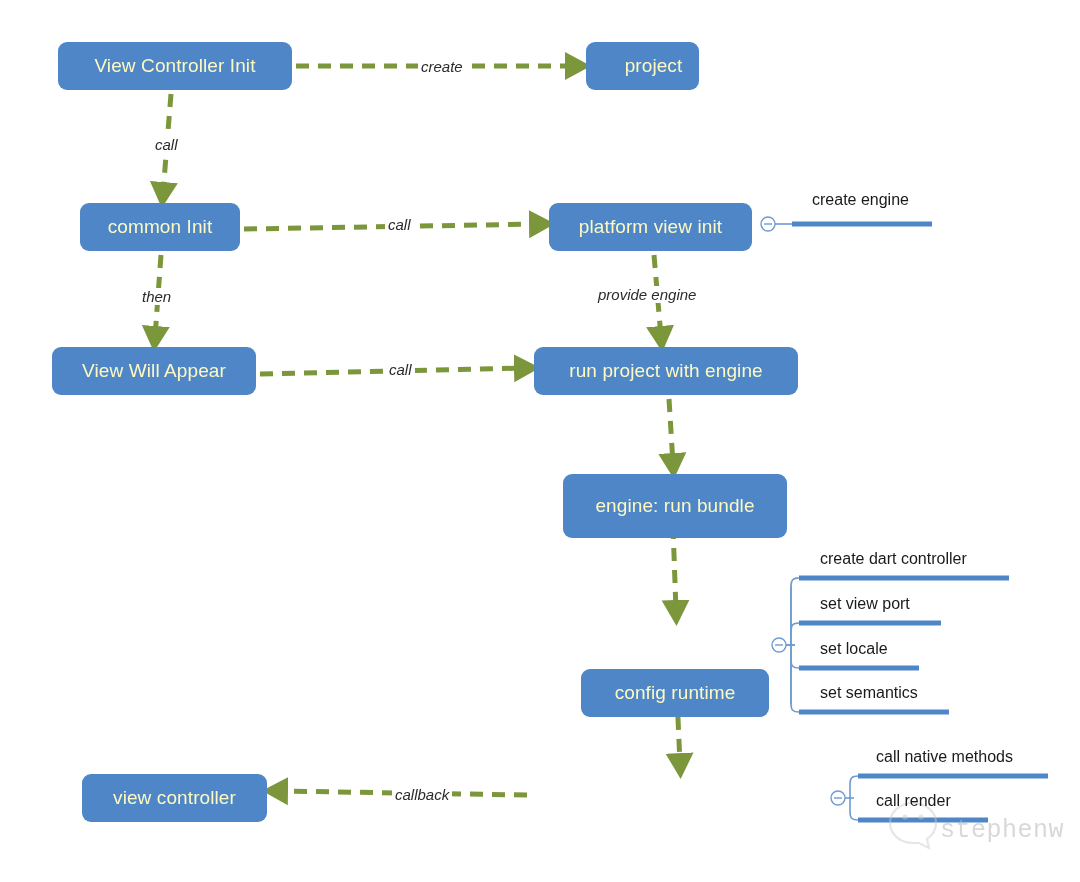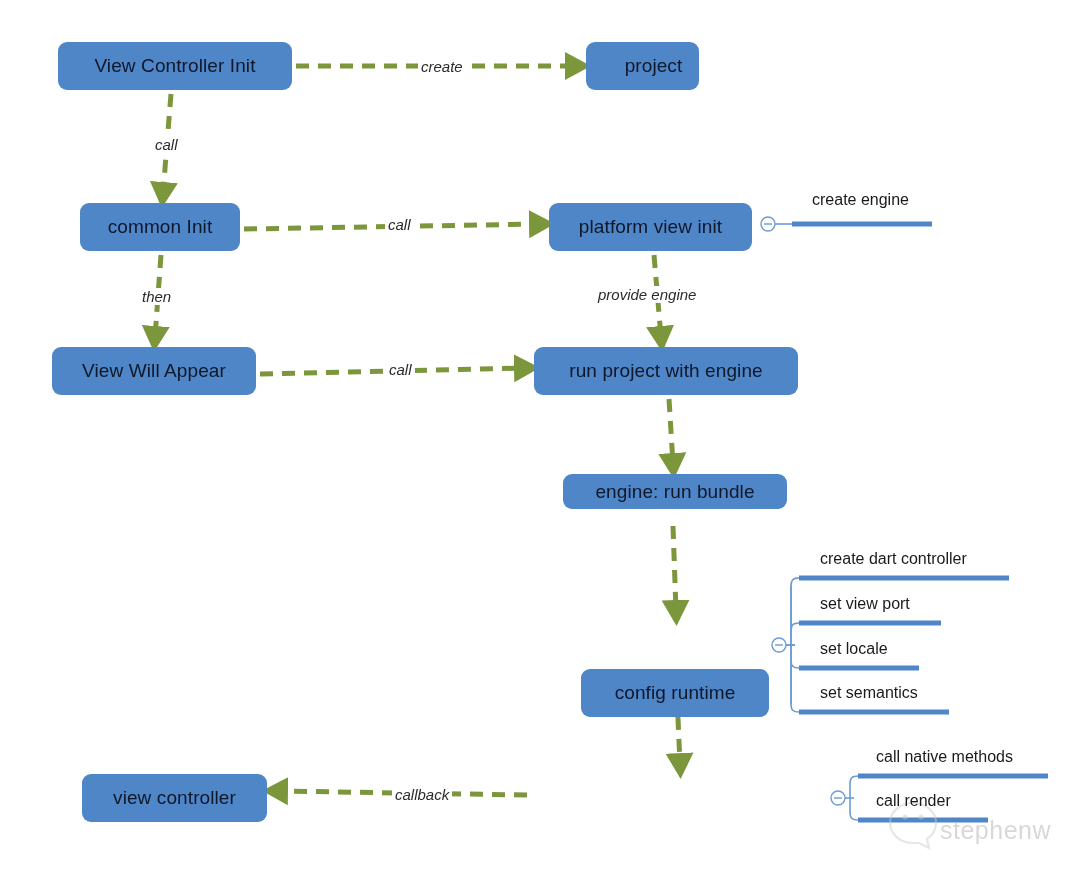--- a/index.html
+++ b/index.html
@@ -21,21 +21,21 @@
   #edge-layer {
     position: absolute;
     left: 0;
     top: 0;
     width: 1080px;
     height: 882px;
   }
   .node {
     position: absolute;
     background: #4E86C7;
-    color: #0f172a;
+    color: #fef9c3;
     border-radius: 9px;
     display: flex;
     align-items: center;
     justify-content: center;
     font-size: 19px;
     letter-spacing: 0.1px;
     white-space: nowrap;
     box-sizing: border-box;
     padding: 0 14px;
     z-index: 3;
@@ -57,20 +57,21 @@
     white-space: nowrap;
     z-index: 4;
   }
   .watermark {
     position: absolute;
     display: flex;
     align-items: center;
     gap: 7px;
     opacity: 0.55;
     z-index: 6;
+    font-family: Liberation Mono, monospace;
   }
   .watermark-text {
     font-size: 25px;
     color: #b9b9b9;
     letter-spacing: 0.5px;
   }
 </style>
 </head>
 <body>
 
@@ -160,21 +161,21 @@
   </div>
   <div class="node" style="left:80px; top:203px; width:160px; height:48px;">
     <span>common Init</span>
   </div>
   <div class="node" style="left:52px; top:347px; width:204px; height:48px;">
     <span>View Will Appear</span>
   </div>
   <div class="node" style="left:534px; top:347px; width:264px; height:48px;">
     <span>run project with engine</span>
   </div>
-  <div class="node" style="left:563px; top:474px; width:224px; height:35px;">
+  <div class="node" style="left:563px; top:474px; width:224px; height:64px;">
     <span>engine: run bundle</span>
   </div>
   <div class="node" style="left:581px; top:621px; width:188px; height:48px;margin-top:48px;">
     <span>config runtime</span>
   </div>
   <div class="node" style="left:82px; top:774px; width:185px; height:48px;">
     <span>view controller</span>
   </div>
 
   <div class="edge-label" style="left:418px; top:58px;">create</div>

